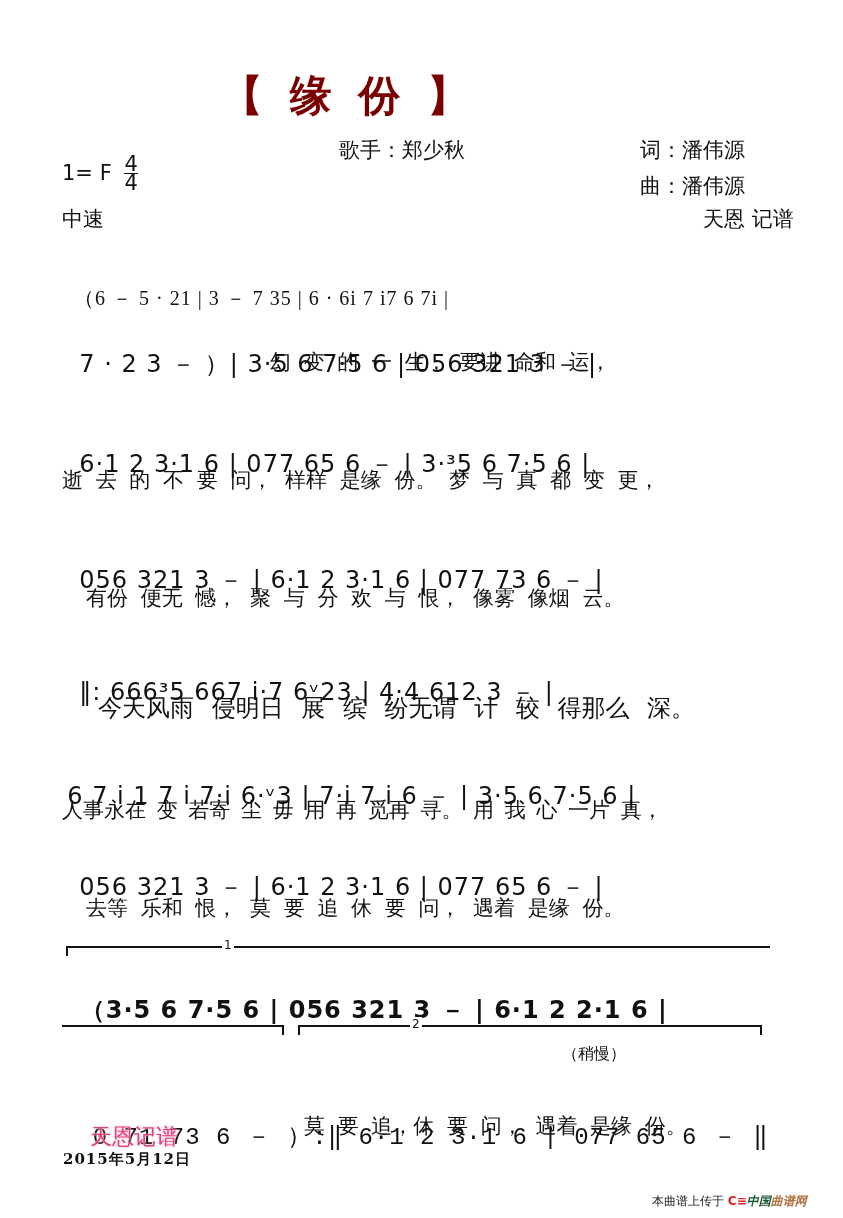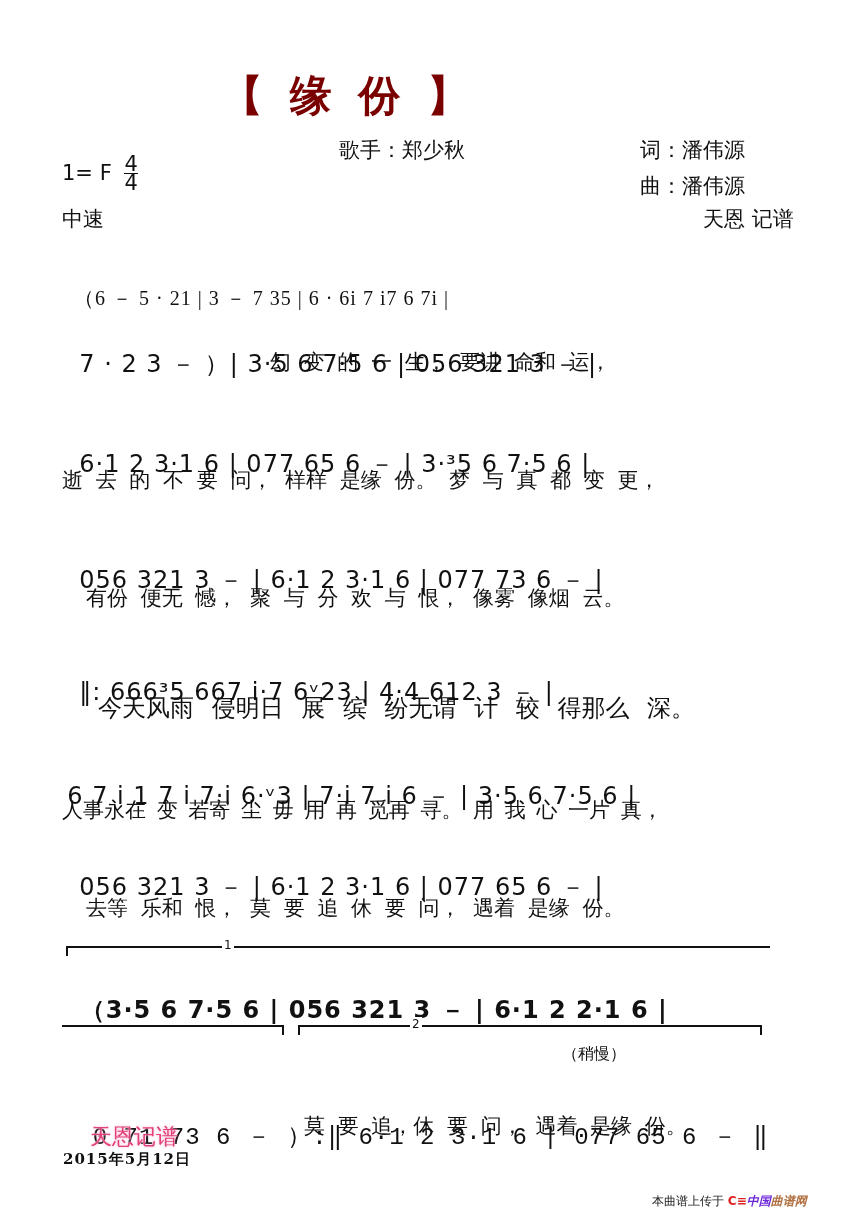--- a/index.html
+++ b/index.html
@@ -8,21 +8,21 @@
   .title { left:0; width:696px; top:68px; text-align:center; font-size:42px; color:#7a0000; font-weight:bold; letter-spacing:6px; }
   .meta { font-size:21px; color:#111; }
   .volta { position:absolute; height:8px; border-top:2px solid #111; }
   .volta.l { border-left:2px solid #111; }
   .volta.r { border-right:2px solid #111; }
   .vnum { position:absolute; font-size:12px; background:#fff; padding:0 2px; }
   .stamp { color:#e2407a; font-family:"DejaVu Serif", serif; font-size:22px; text-shadow:0 0 3px #f7b0cf, 0 0 1px #fff; }
   .date { font-family:"DejaVu Serif", serif; font-size:15px; font-weight:bold; letter-spacing:1px; }
   .footer { font-size:12px; color:#222; }
   .logo-c { color:#d22; font-weight:bold; }
-  .logo-zg { color:#6d28d9; font-weight:bold; font-style:italic; }
+  .logo-zg { color:#14532d; font-weight:bold; font-style:italic; }
   .logo-qp { color:#b07040; font-weight:bold; font-style:italic; }
   .small { font-size:12px; }
 </style>
 </head>
 <body>
 
 <div class="abs title">【 缘  份 】</div>
 <div class="abs meta" style="left:339px; top:136px;">歌手：郑少秋</div>
 <div class="abs meta" style="left:62px; top:155px;">
   <span>1= F</span>

